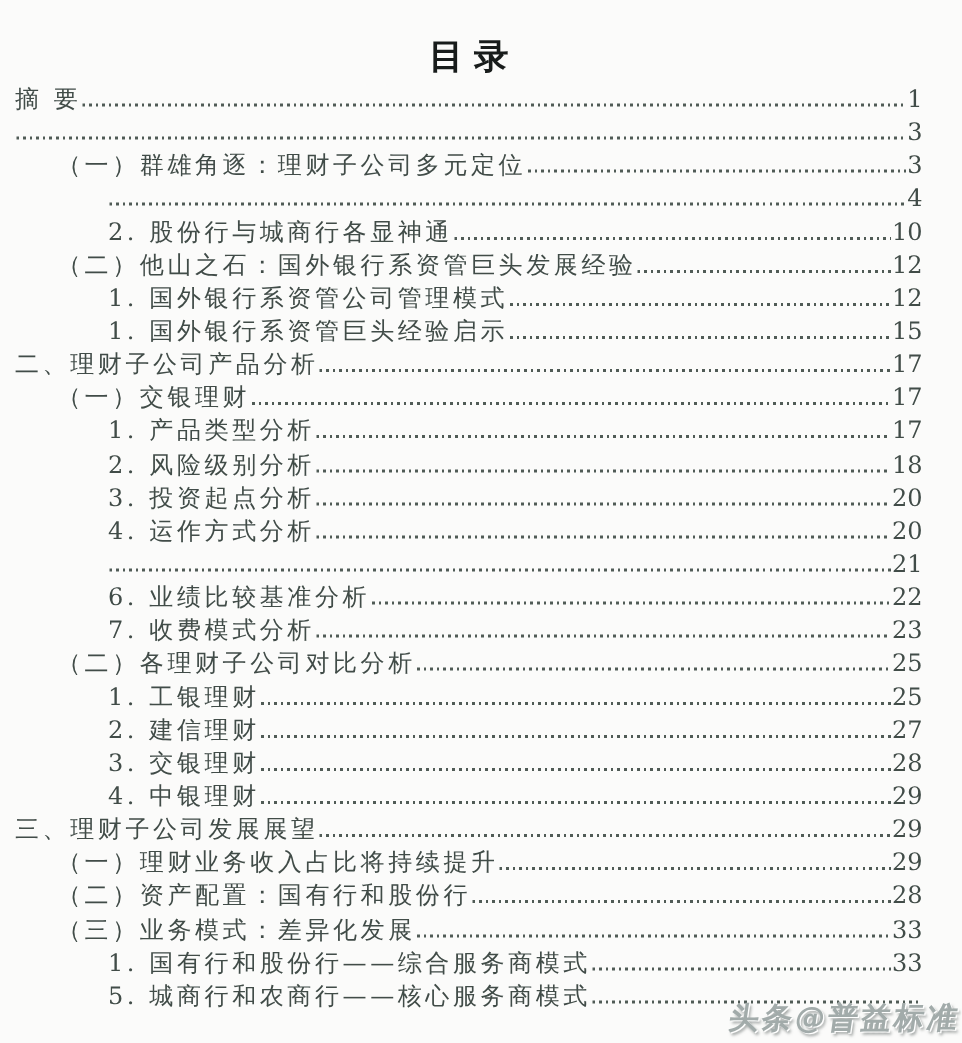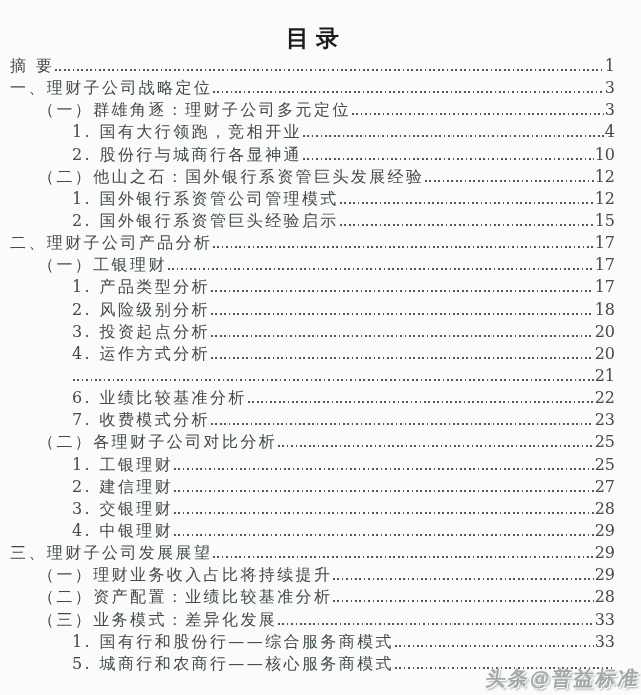--- a/index.html
+++ b/index.html
@@ -83,61 +83,59 @@
 <div class="page">
   <h1 class="doc-title">目录</h1>
 
   <div class="toc" id="toc-list">
       <div class="toc-row level-0">
     <span class="toc-label">摘 要</span>
     <span class="toc-dots"></span>
     <span class="toc-page">1</span>
   </div>
       <div class="toc-row level-0">
-    <span class="toc-label">一、理财子公司战略定位</span>
     <span class="toc-dots"></span>
     <span class="toc-page">3</span>
   </div>
       <div class="toc-row level-1">
     <span class="toc-label">（一）群雄角逐：理财子公司多元定位</span>
     <span class="toc-dots"></span>
     <span class="toc-page">3</span>
   </div>
       <div class="toc-row level-2">
-    <span class="toc-label">1. 国有大行领跑，竞相开业</span>
     <span class="toc-dots"></span>
     <span class="toc-page">4</span>
   </div>
       <div class="toc-row level-2">
     <span class="toc-label">2. 股份行与城商行各显神通</span>
     <span class="toc-dots"></span>
     <span class="toc-page">10</span>
   </div>
       <div class="toc-row level-1">
     <span class="toc-label">（二）他山之石：国外银行系资管巨头发展经验</span>
     <span class="toc-dots"></span>
     <span class="toc-page">12</span>
   </div>
       <div class="toc-row level-2">
     <span class="toc-label">1. 国外银行系资管公司管理模式</span>
     <span class="toc-dots"></span>
     <span class="toc-page">12</span>
   </div>
       <div class="toc-row level-2">
-    <span class="toc-label">2. 国外银行系资管巨头经验启示</span>
+    <span class="toc-label">1. 国外银行系资管巨头经验启示</span>
     <span class="toc-dots"></span>
     <span class="toc-page">15</span>
   </div>
       <div class="toc-row level-0">
     <span class="toc-label">二、理财子公司产品分析</span>
     <span class="toc-dots"></span>
     <span class="toc-page">17</span>
   </div>
       <div class="toc-row level-1">
-    <span class="toc-label">（一）工银理财</span>
+    <span class="toc-label">（一）交银理财</span>
     <span class="toc-dots"></span>
     <span class="toc-page">17</span>
   </div>
       <div class="toc-row level-2">
     <span class="toc-label">1. 产品类型分析</span>
     <span class="toc-dots"></span>
     <span class="toc-page">17</span>
   </div>
       <div class="toc-row level-2">
     <span class="toc-label">2. 风险级别分析</span>
@@ -197,21 +195,21 @@
     <span class="toc-label">三、理财子公司发展展望</span>
     <span class="toc-dots"></span>
     <span class="toc-page">29</span>
   </div>
       <div class="toc-row level-1">
     <span class="toc-label">（一）理财业务收入占比将持续提升</span>
     <span class="toc-dots"></span>
     <span class="toc-page">29</span>
   </div>
       <div class="toc-row level-1">
-    <span class="toc-label">（二）资产配置：业绩比较基准分析</span>
+    <span class="toc-label">（二）资产配置：国有行和股份行</span>
     <span class="toc-dots"></span>
     <span class="toc-page">28</span>
   </div>
       <div class="toc-row level-1">
     <span class="toc-label">（三）业务模式：差异化发展</span>
     <span class="toc-dots"></span>
     <span class="toc-page">33</span>
   </div>
       <div class="toc-row level-2">
     <span class="toc-label">1. 国有行和股份行——综合服务商模式</span>

